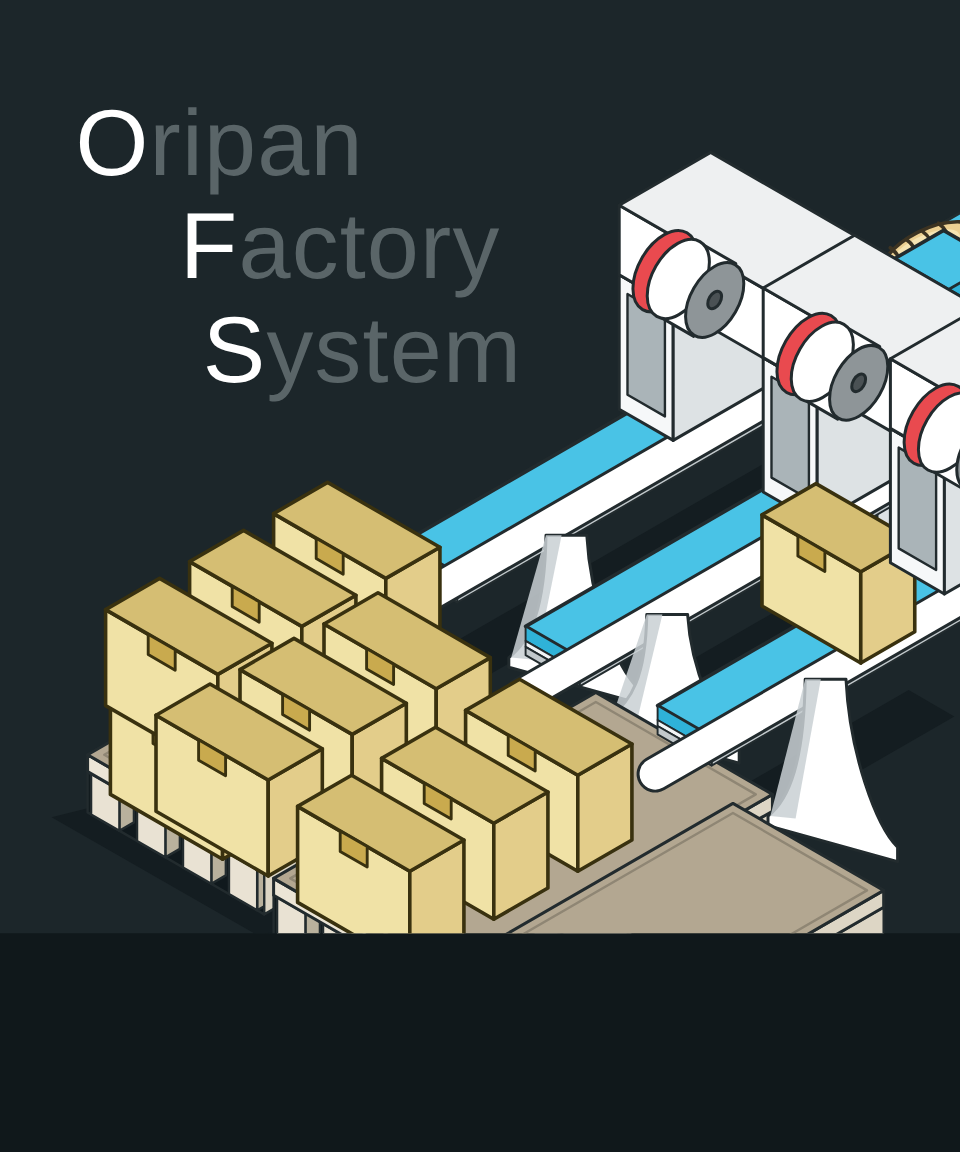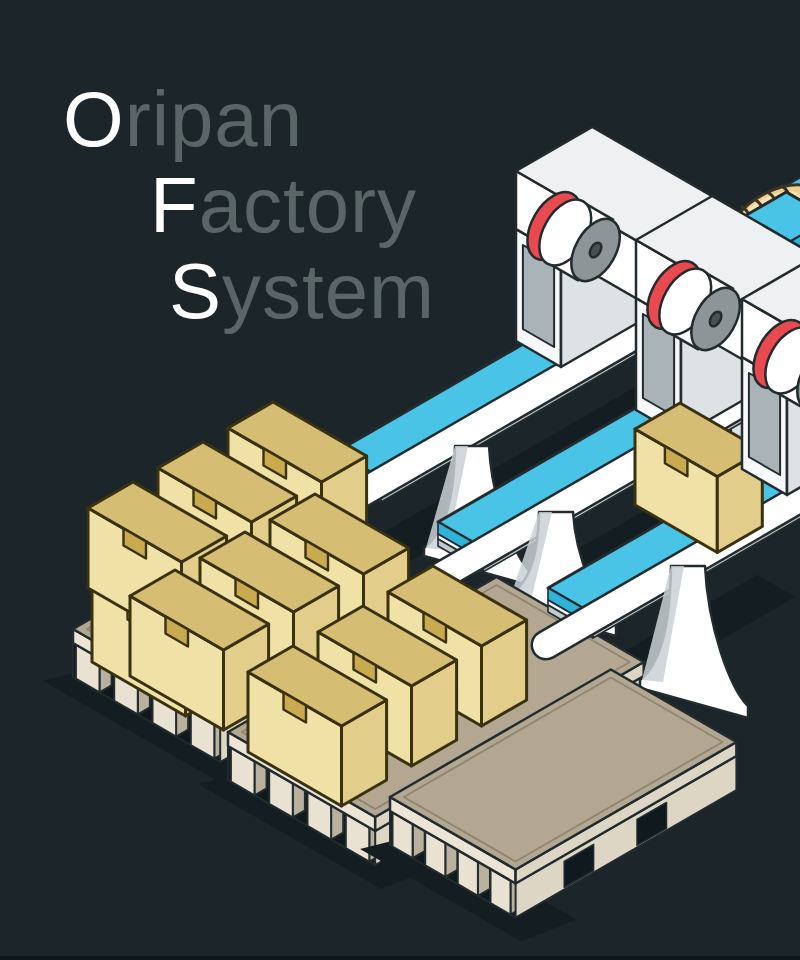--- a/index.html
+++ b/index.html
@@ -1,16 +1,16 @@
 <!DOCTYPE html>
 <html><head>
 <meta charset="utf-8">
 <style>
   html,body{margin:0;padding:0;background:#10181b;}
-  .stage{position:relative;width:800px;height:956px;overflow:hidden;background:var(--bg,#1c262a);}
+  .stage{position:relative;width:800px;height:778px;overflow:hidden;background:var(--bg,#1c262a);}
   svg{display:block;width:800px;height:960px;}
   .title-text{font-family:"Liberation Sans","DejaVu Sans",sans-serif;font-weight:300;font-size:78px;letter-spacing:1px;}
   .t-first{fill:var(--title-accent,#ffffff);}
   .t-rest{fill:var(--title-muted,#5a6568);}
 </style>
 </head>
 <body>
 
 <div class="stage" style="--bg: #1c262a; --title-accent: #ffffff; --title-muted: #5a6568;">
   <svg id="scene" viewBox="0 0 800 960">

